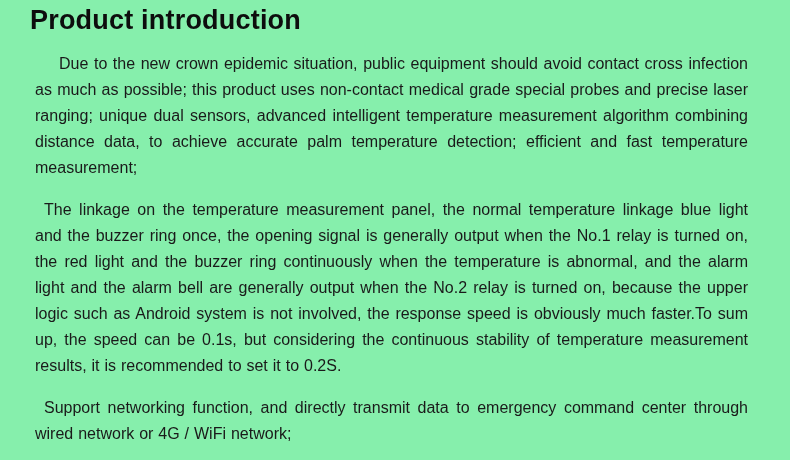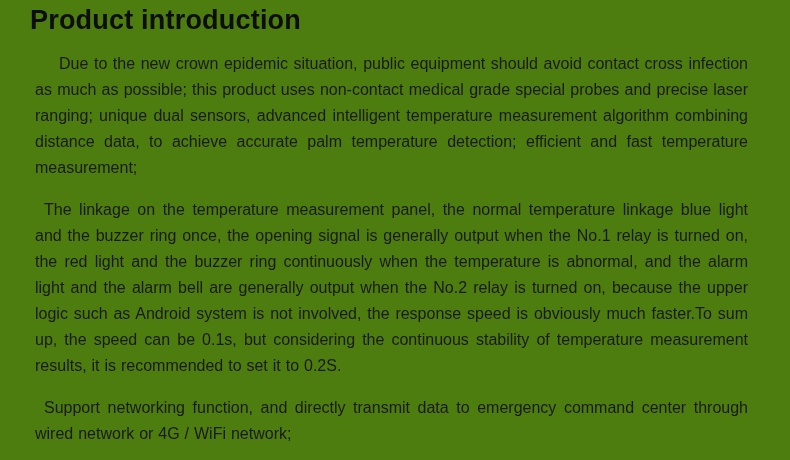--- a/index.html
+++ b/index.html
@@ -3,21 +3,21 @@
 <meta charset="utf-8">
 <style>
   html, body {
     margin: 0;
     padding: 0;
     background: #ffffff;
   }
   .page {
     width: 790px;
     height: 460px;
-    background: #4d7c0f;
+    background: #86efac;
     overflow: hidden;
     font-family: "Liberation Sans", sans-serif;
     color: #1a1a1a;
     box-sizing: border-box;
   }
   .doc-title {
     font-size: 27px;
     line-height: 30px;
     font-weight: 700;
     color: #0d0d0d;

